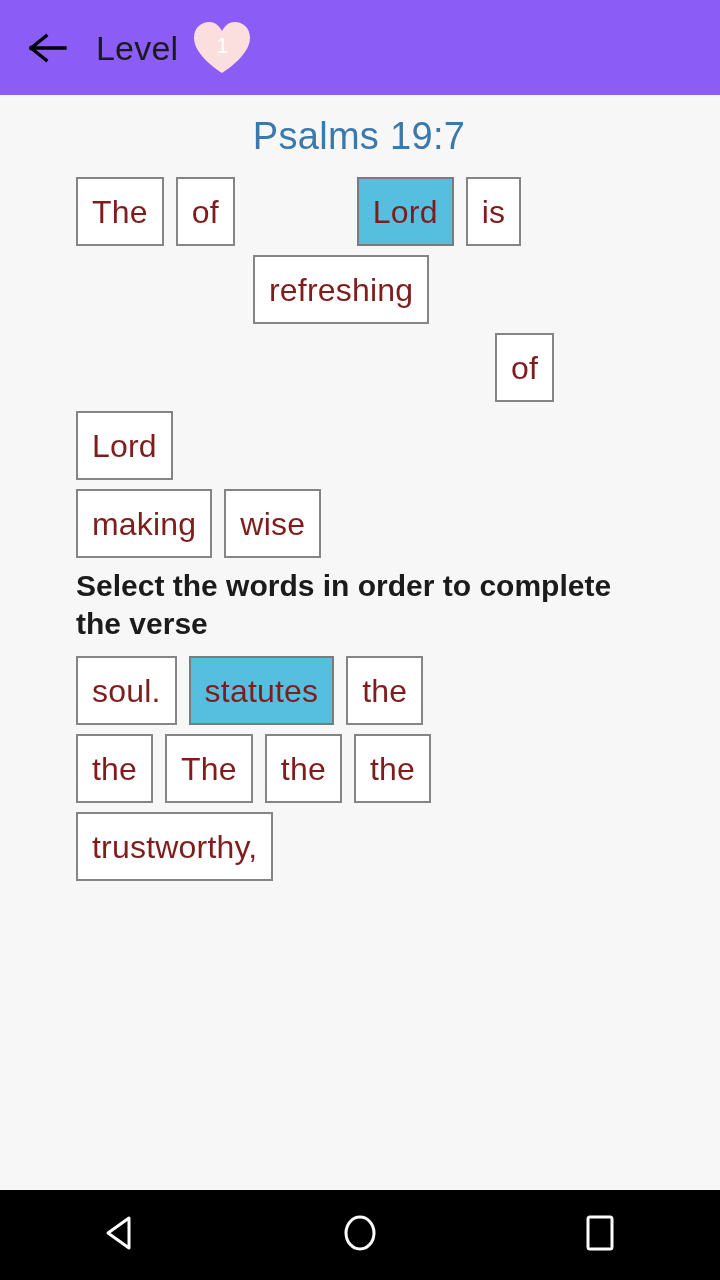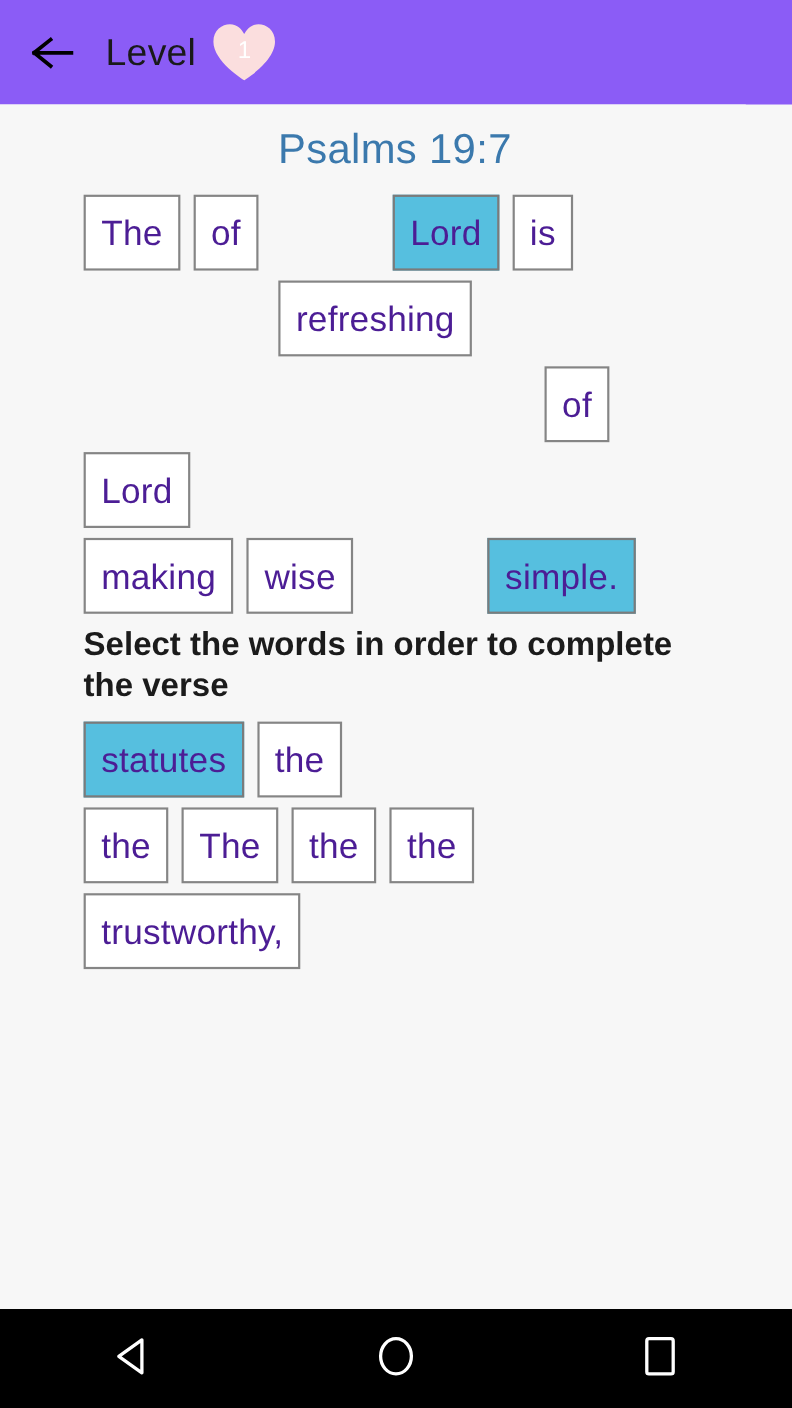--- a/index.html
+++ b/index.html
@@ -91,21 +91,21 @@
     display: flex;
     align-items: flex-start;
     padding: 0 0 0 36px;
     margin-bottom: 8px;
     min-height: 70px;
   }
   .tile {
     box-sizing: border-box;
     border: 2px solid #858585;
     background: #ffffff;
-    color: #4c1d95;
+    color: #7f1d1d;
     font-size: 32px;
     font-weight: 300;
     line-height: 1;
     height: 69px;
     display: flex;
     align-items: center;
     justify-content: center;
     padding: 0 14px;
     margin-right: 12px;
     white-space: nowrap;
@@ -212,30 +212,30 @@
         </div>
       </div>
       <div class="word-row">
         <div class="tile">
           <span>making</span>
         </div>
         <div class="tile">
           <span>wise</span>
         </div>
         <div class="spacer-blank" style="width: 110px;"></div>
-        <div class="tile selected">
-          <span>simple.</span>
-        </div>
       </div>
     </div>
 
   <div class="instruction">Select the words in order to complete the verse</div>
 
   <div class="rows" id="bank-rows" style="margin-top:0">
       <div class="word-row">
+        <div class="tile">
+          <span>soul.</span>
+        </div>
         <div class="tile selected">
           <span>statutes</span>
         </div>
         <div class="tile">
           <span>the</span>
         </div>
       </div>
       <div class="word-row">
         <div class="tile">
           <span>the</span>

